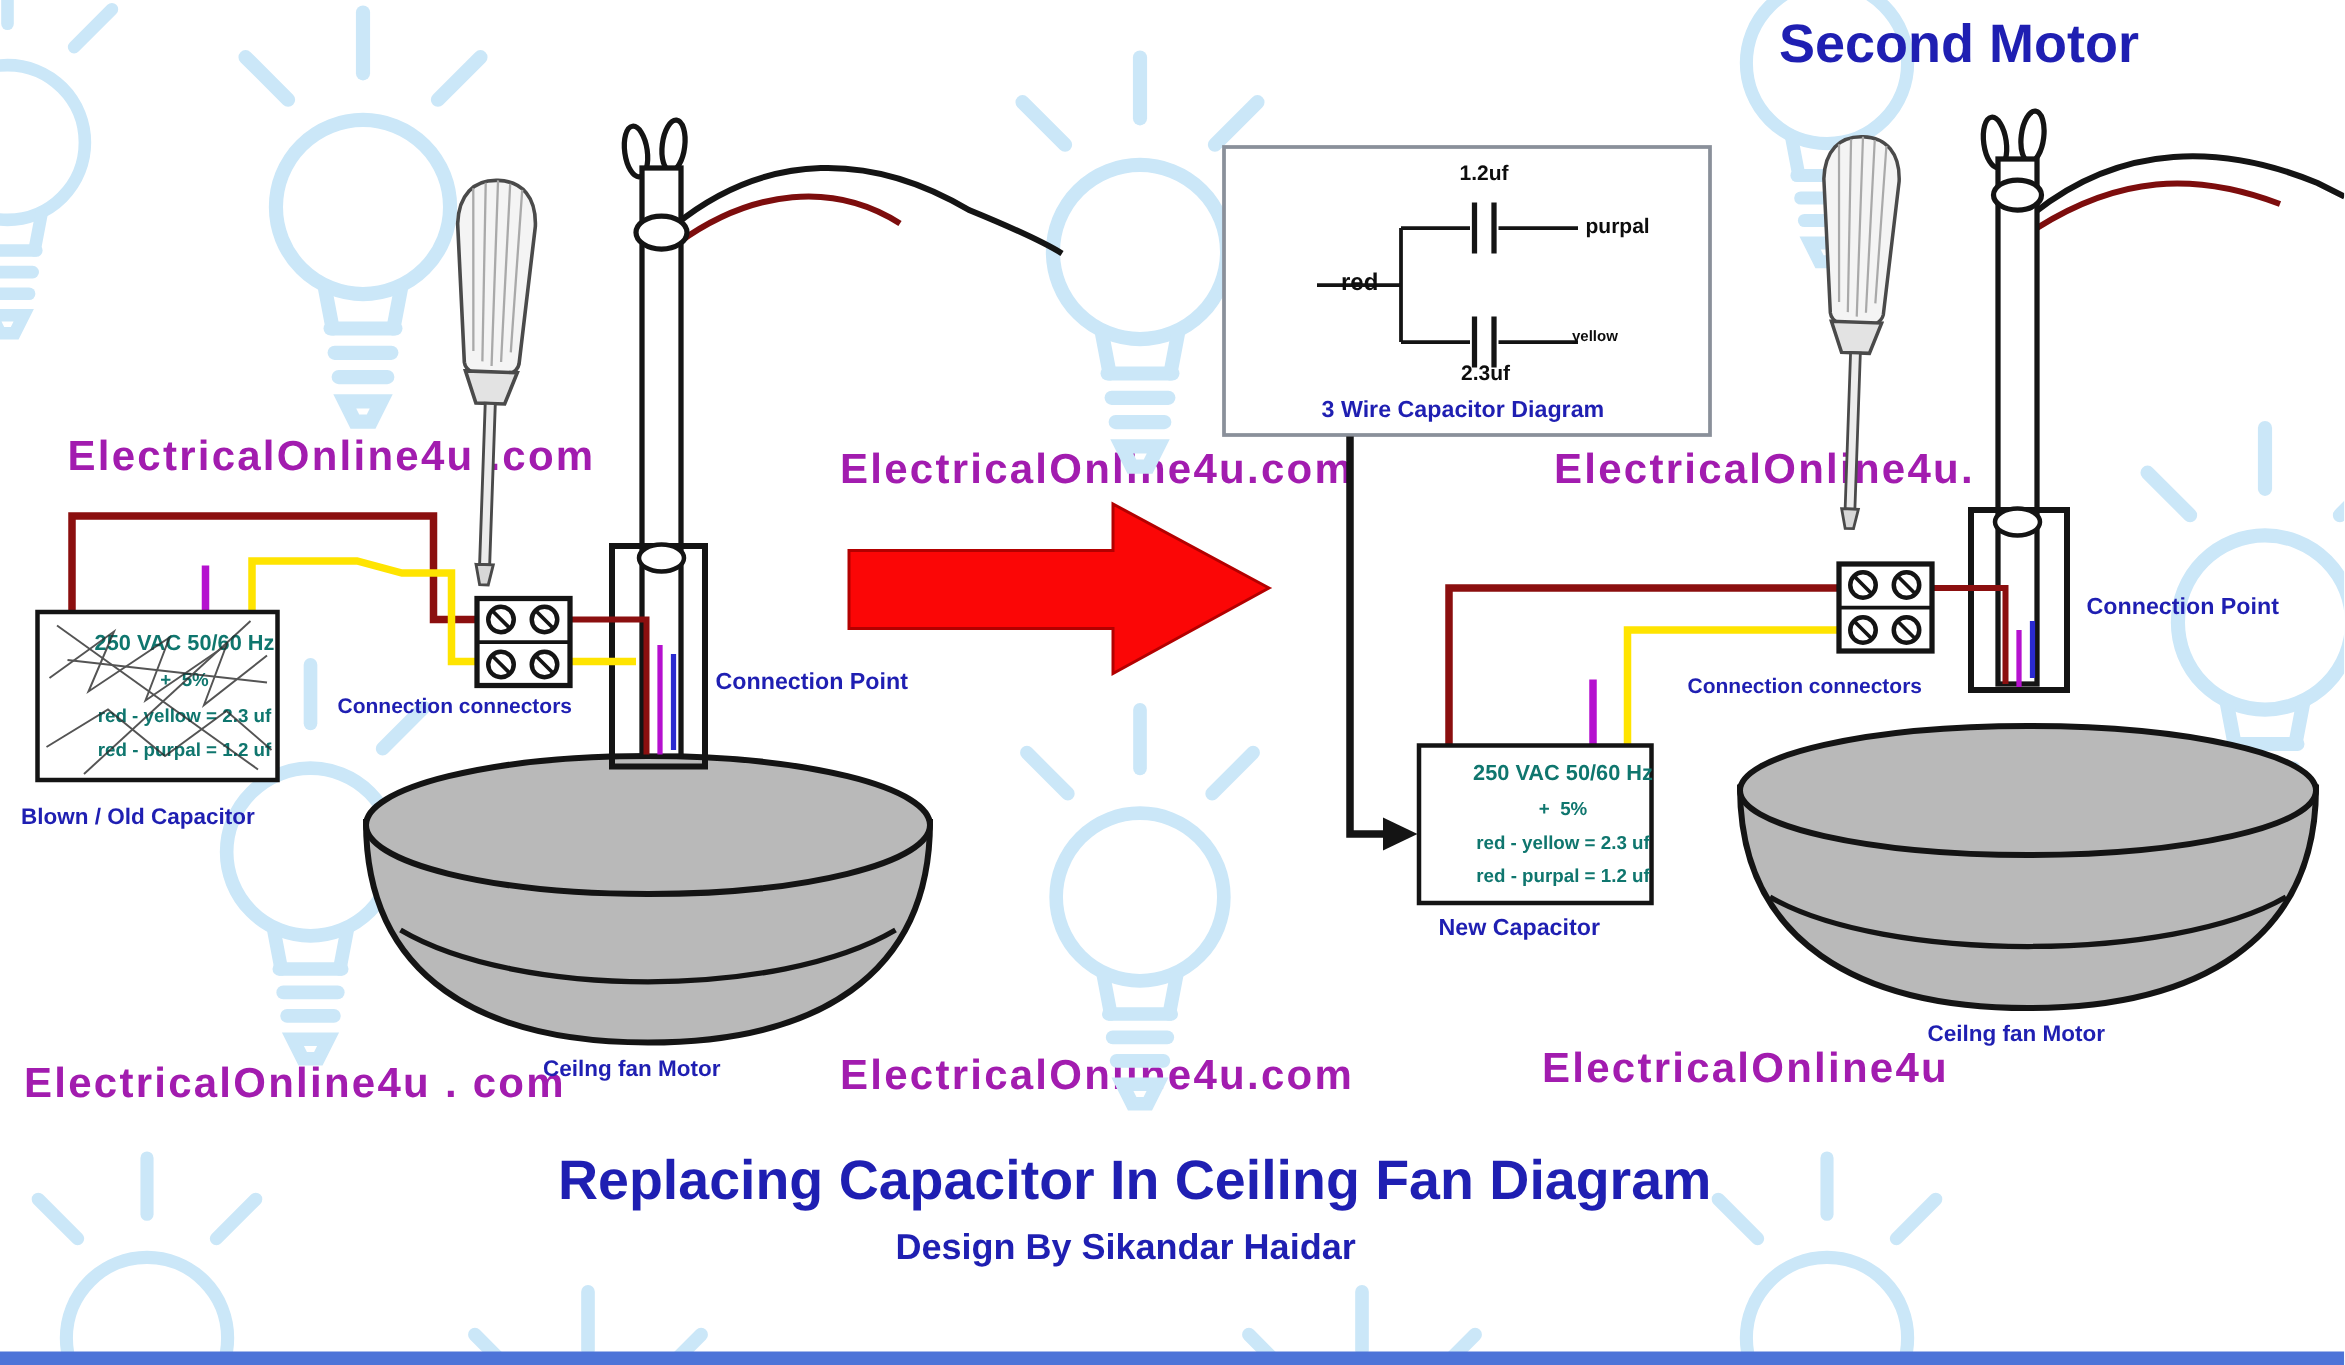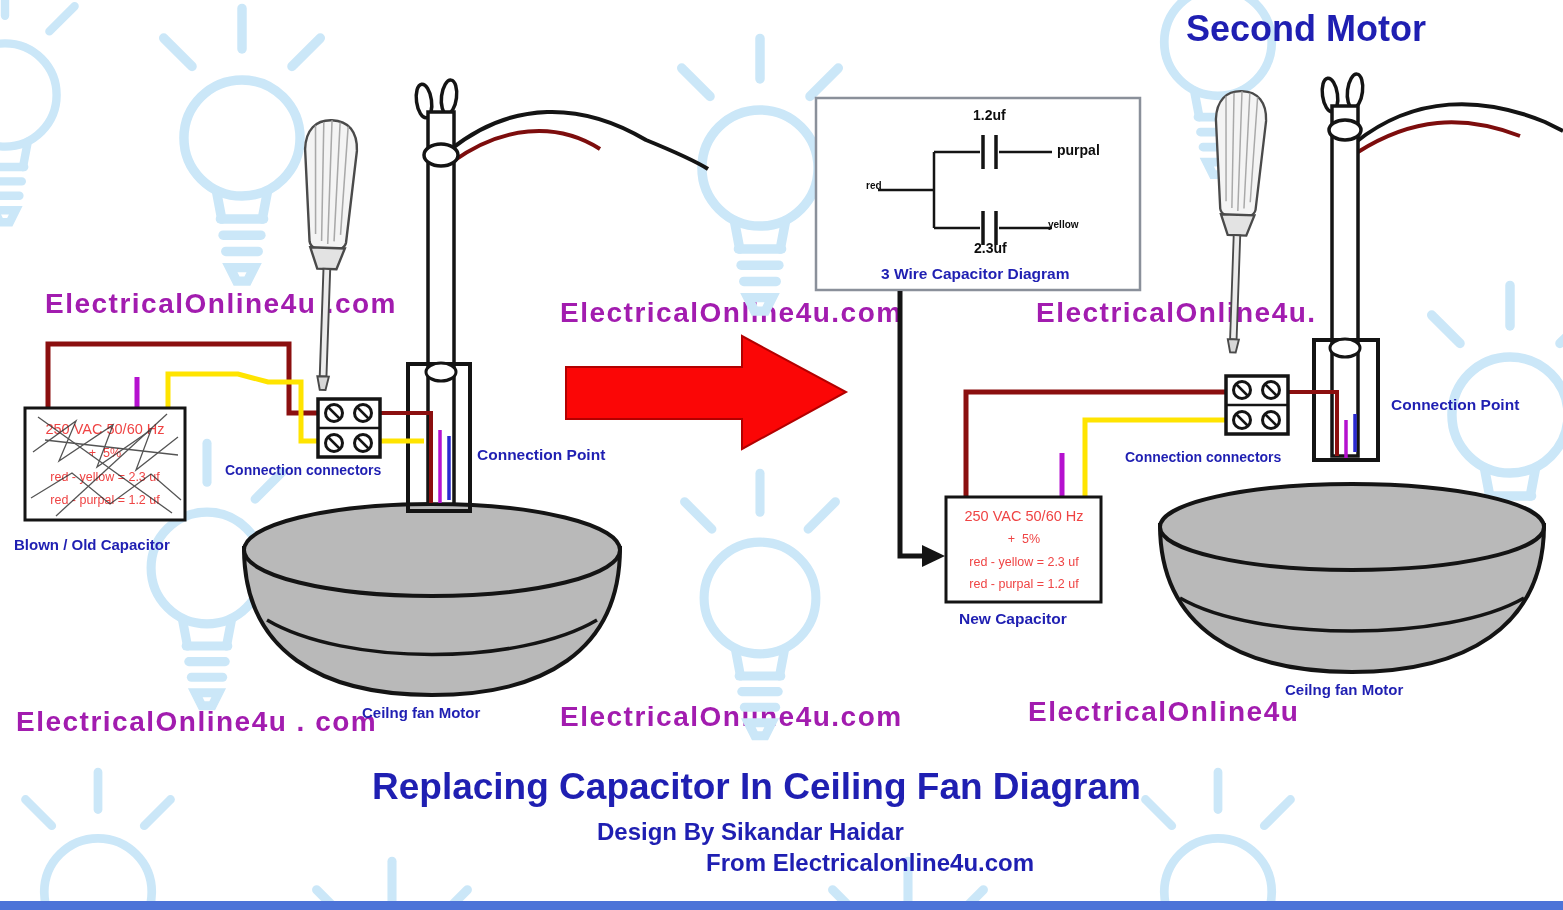--- a/index.html
+++ b/index.html
@@ -9,21 +9,21 @@
   svg.over { position:absolute; left:0; top:0; z-index:4; pointer-events:none; }
   .wm { position:absolute; z-index:1; font-weight:700; font-size:28px; letter-spacing:1.5px;
         color:#a21caf; white-space:nowrap; }
   .lbl { position:absolute; z-index:3; font-weight:700; color:#1f1fb2; white-space:nowrap; }
   .blk { color:#0d0d0d; }
   .step-title { font-size:36px; }
   .main-title { font-size:37px; }
   .credit { font-size:24px;text-align:right; }
   .capbox { position:absolute; z-index:3; display:flex; flex-direction:column;
             justify-content:space-evenly; align-items:center; text-align:center;
-            font-weight:400; color:#ef4444; }
+            font-weight:700; color:#0f766e;margin-left:18px; }
   .capbox div { white-space:pre; }
   .capbox .l1 { font-size:14.5px; }
   .capbox .ln { font-size:12.5px; }
 </style>
 </head>
 <body>
 
 <div class="stage">
 
   <div class="wm" style="left:45px;top:288px">ElectricalOnline4u .com</div>
@@ -188,39 +188,38 @@
     <div class="ln">red - yellow = 2.3 uf</div>
     <div class="ln">red - purpal = 1.2 uf</div>
   </div>
   <div class="lbl" style="left:14px;top:536px;font-size:15px">Blown / Old Capacitor</div>
   <div class="lbl" style="left:225px;top:462px;font-size:14px">Connection connectors</div>
   <div class="lbl" style="left:477px;top:446px;font-size:15.5px">Connection Point</div>
   <div class="lbl" style="left:362px;top:704px;font-size:15px">Ceilng fan Motor</div>
 
   <div class="lbl blk" style="left:973px;top:107px;font-size:14px">1.2uf</div>
   <div class="lbl blk" style="left:1057px;top:142px;font-size:14px">purpal</div>
-  <div class="lbl blk" style="left:866px;top:180px;font-size:10px">red</div>
+  <div class="lbl blk" style="left:894px;top:180px;font-size:16px">red</div>
   <div class="lbl blk" style="left:1048px;top:219px;font-size:10px">yellow</div>
   <div class="lbl blk" style="left:974px;top:240px;font-size:14px">2.3uf</div>
   <div class="lbl" style="left:881px;top:265px;font-size:15.5px">3 Wire Capacitor  Diagram</div>
 
   <div class="capbox" style="left:949px;top:500px;width:150px;height:99px">
     <div class="l1">250 VAC 50/60 Hz</div>
     <div class="ln">+  5%</div>
     <div class="ln">red - yellow = 2.3 uf</div>
     <div class="ln">red - purpal = 1.2 uf</div>
   </div>
   <div class="lbl" style="left:1391px;top:396px;font-size:15.5px">Connection Point</div>
   <div class="lbl" style="left:1125px;top:449px;font-size:14px">Connection connectors</div>
   <div class="lbl" style="left:959px;top:610px;font-size:15.5px">New Capacitor</div>
   <div class="lbl" style="left:1285px;top:681px;font-size:15px">Ceilng fan Motor</div>
 
   <div class="lbl main-title" style="left:372px;top:766px">Replacing Capacitor In Ceiling Fan Diagram</div>
   <div class="lbl credit" style="left:597px;top:818px">Design By Sikandar Haidar</div>
-  <div class="lbl credit" style="left:706px;top:849px">From Electricalonline4u.com</div>
 
   <svg class="over" width="1563" height="910" viewBox="0 0 1563 910">
     <g fill="none" stroke="#2a2a2a" stroke-width="1.3" opacity="0.8">
       <path d="M33,452 L76,421 L59,461 L113,425 L97,467 L151,430 L136,470 L178,437"></path>
       <path d="M31,498 L72,473 L110,504 L151,474 L181,500"></path>
       <path d="M38,417 L172,513"></path>
       <path d="M167,414 L56,516"></path>
       <path d="M45,440 L178,455"></path>
     </g>
   </svg>

